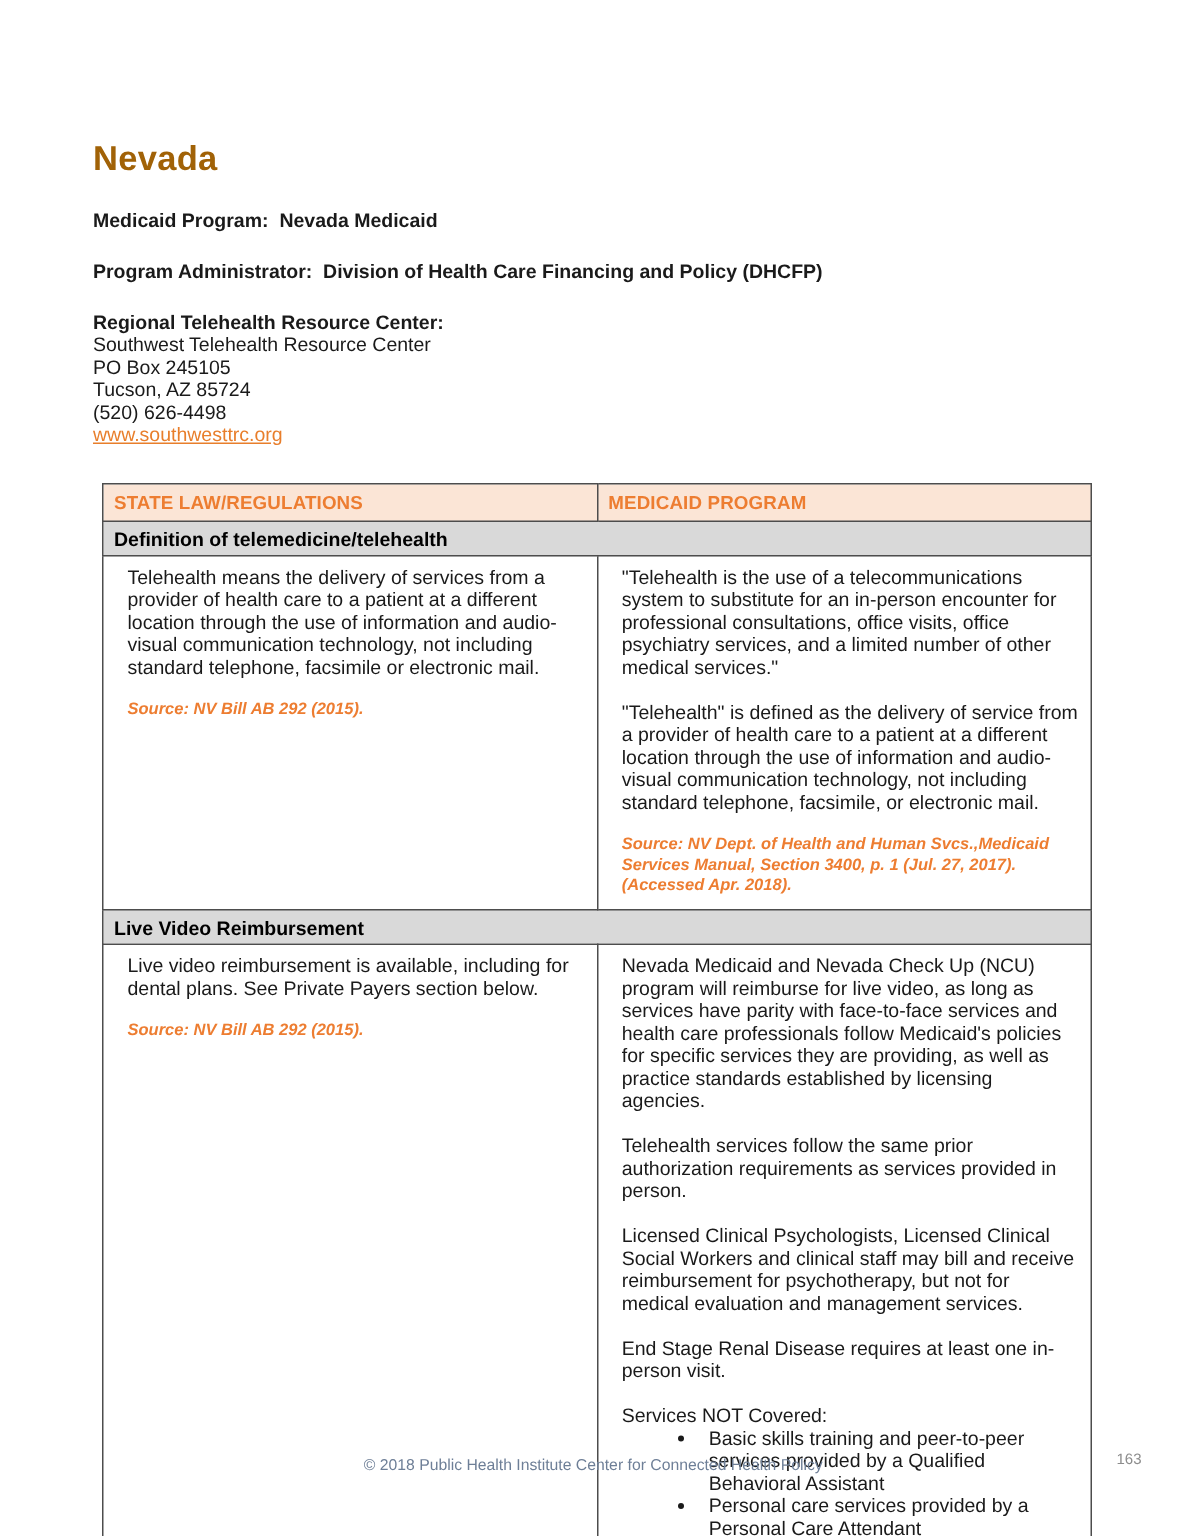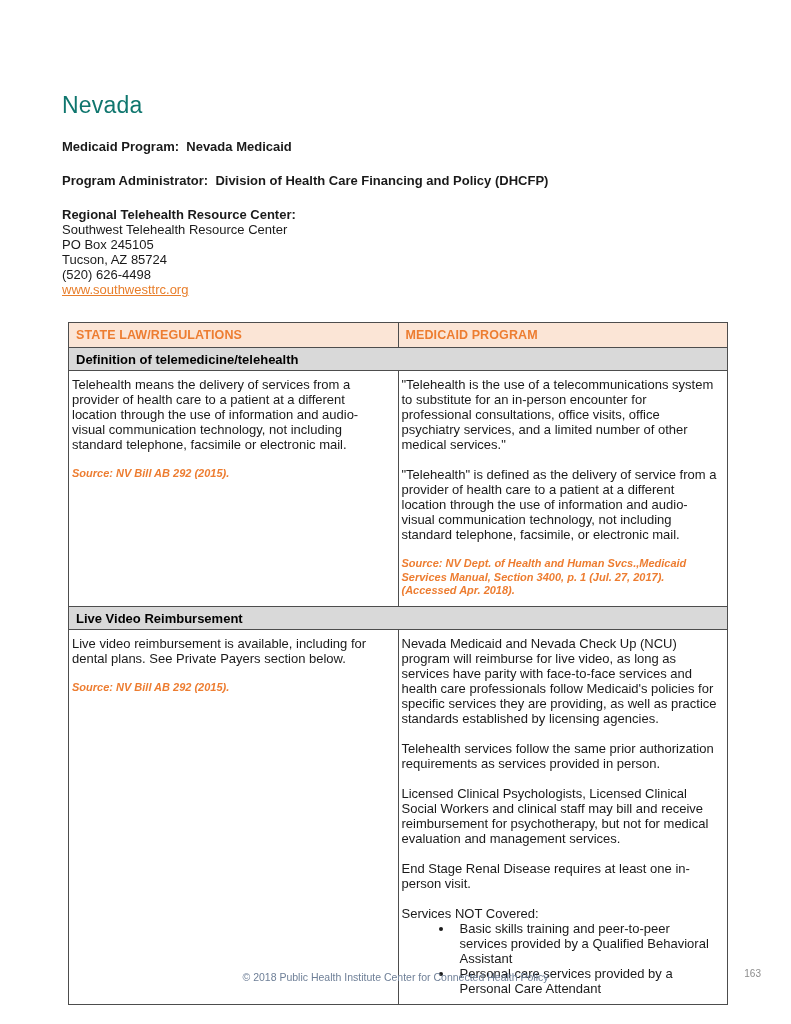--- a/index.html
+++ b/index.html
@@ -9,22 +9,22 @@
     position: relative;
     font-family: "Liberation Sans", "DejaVu Sans", sans-serif;
     color: #1a1a1a;
     overflow: hidden;
   }
   .page { position: absolute; inset: 0; }
 
   .doc-title {
     position: absolute;
     left: 62px; top: 92px;
-    font-size: 23px; font-weight: normal;
-    color: #0f766e;
+    font-size: 23px; font-weight: bold;
+    color: #a16207;
     letter-spacing: 0.2px;
   }
 
   .meta { position: absolute; left: 62px; top: 139px; font-size: 13px; line-height: 15px; }
   .meta-line { margin-bottom: 19px; }
   .meta-label { font-weight: bold; }
   .meta-value { font-weight: bold; }
   .addr-block { line-height: 15px; }
   .addr-line { display: block; }
   .site-link {
@@ -55,21 +55,21 @@
     letter-spacing: 0.1px;
   }
   tr.section-row td {
     background: #D9D9D9;
     font-weight: bold;
     color: #000;
     padding: 4px 7px 3px 7px;
     font-size: 13px;
     margin-left: 18px;
   }
-  td.cell { padding: 6px 8px 8px 3px; background: #ffffff; margin-left: 48px; }
+  td.cell { padding: 6px 8px 8px 16px; background: #ffffff; margin-left: 48px; }
   td.cell p { margin: 0 0 15px 0; }
   td.cell p:last-child { margin-bottom: 0; }
   p.source {
     color: #ED7D31;
     font-weight: bold;
     font-style: italic;
     font-size: 11px;
     line-height: 13.5px;
   }
   ul.not-covered {

